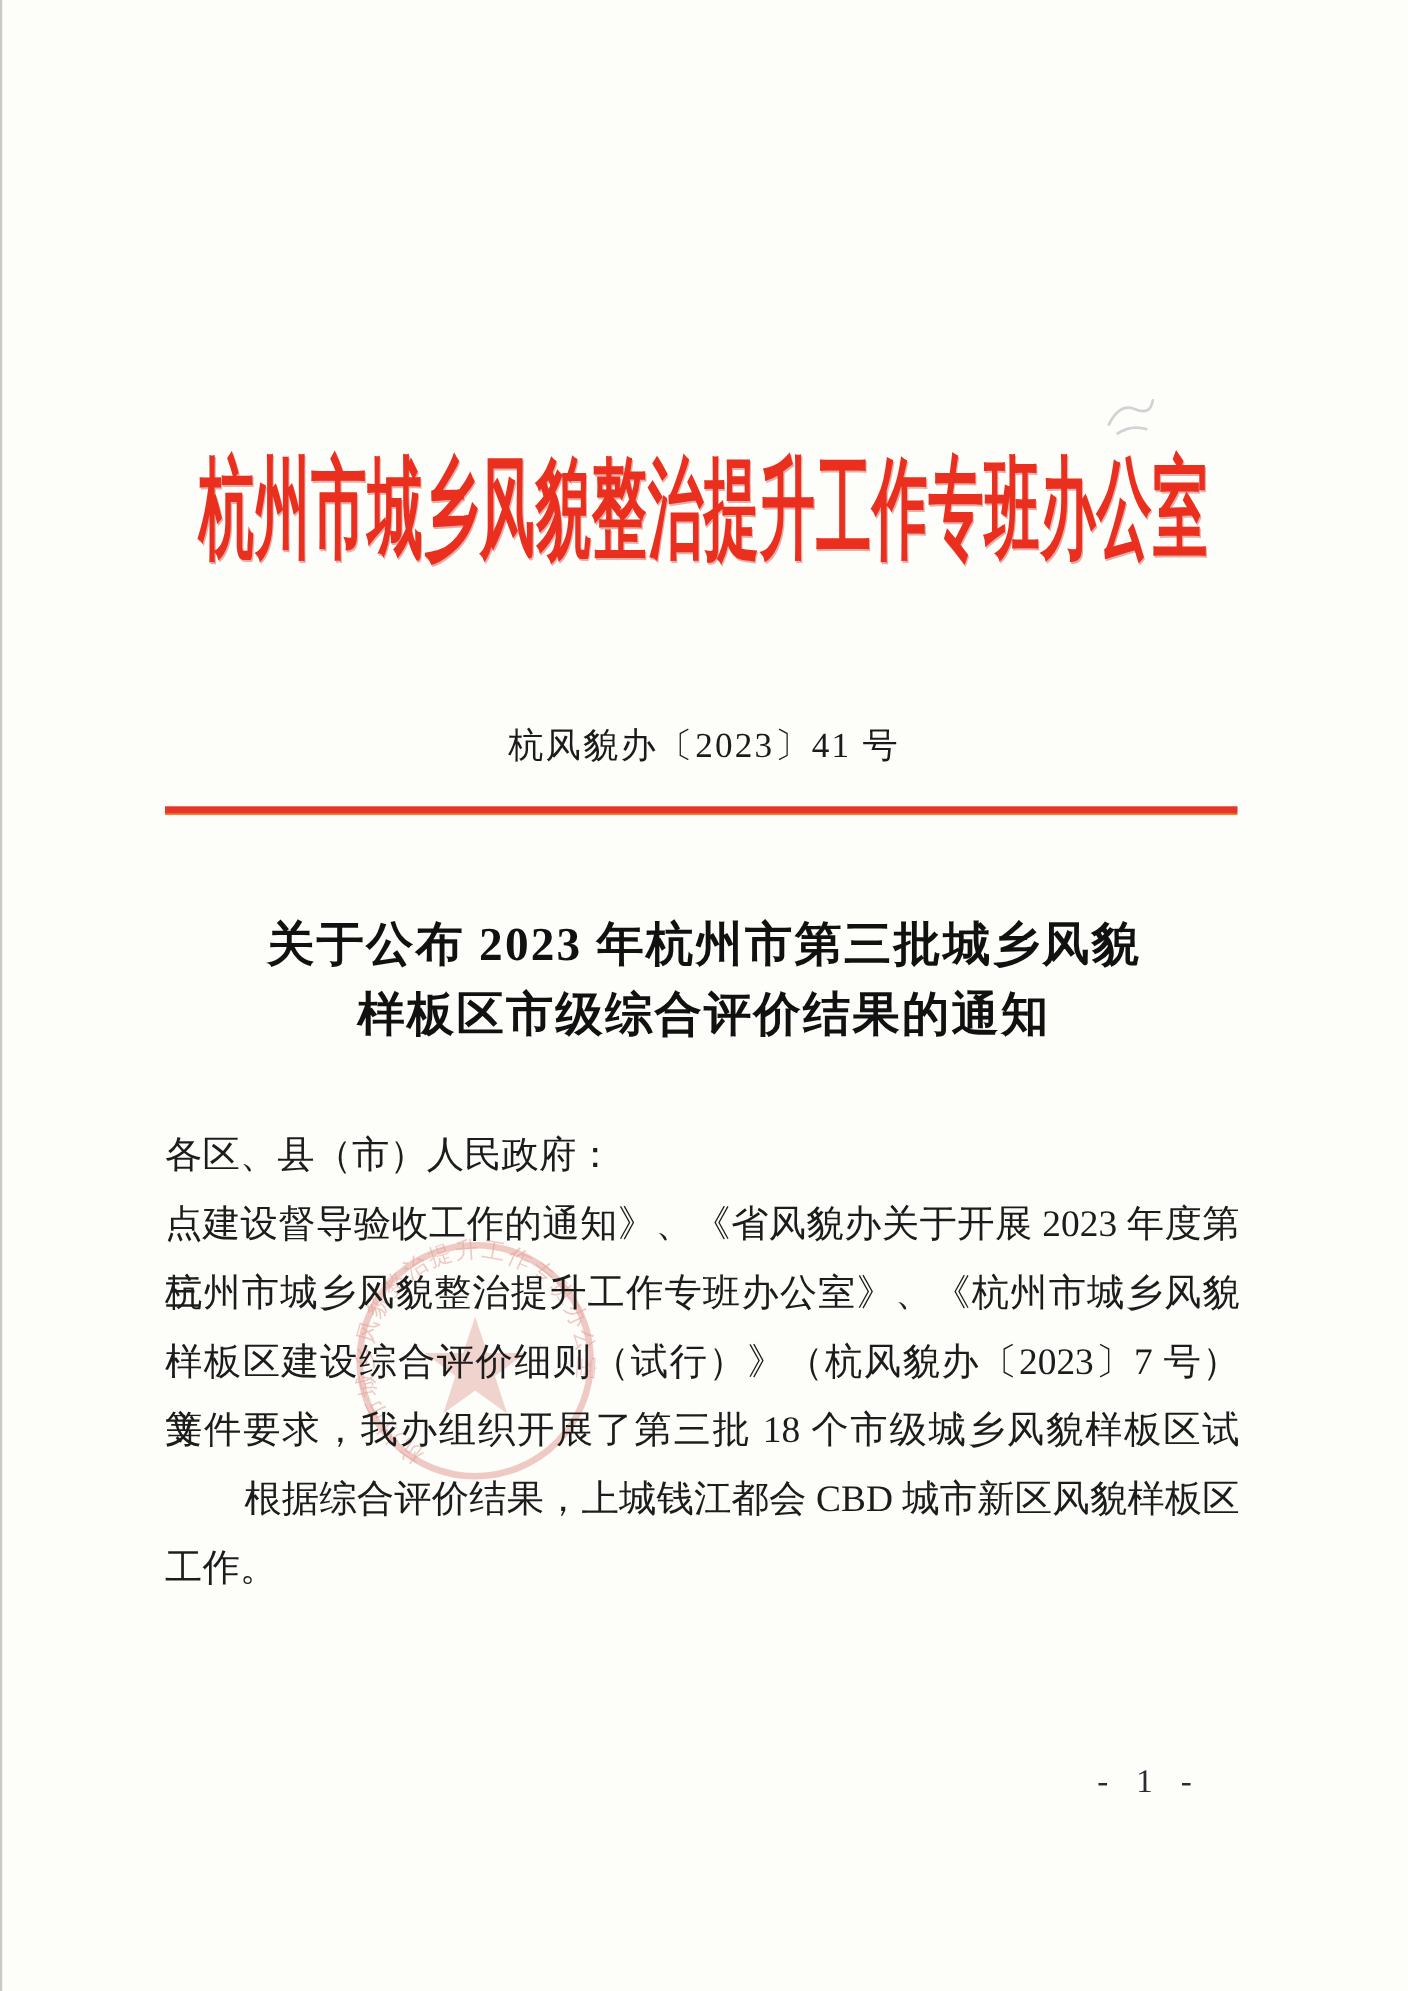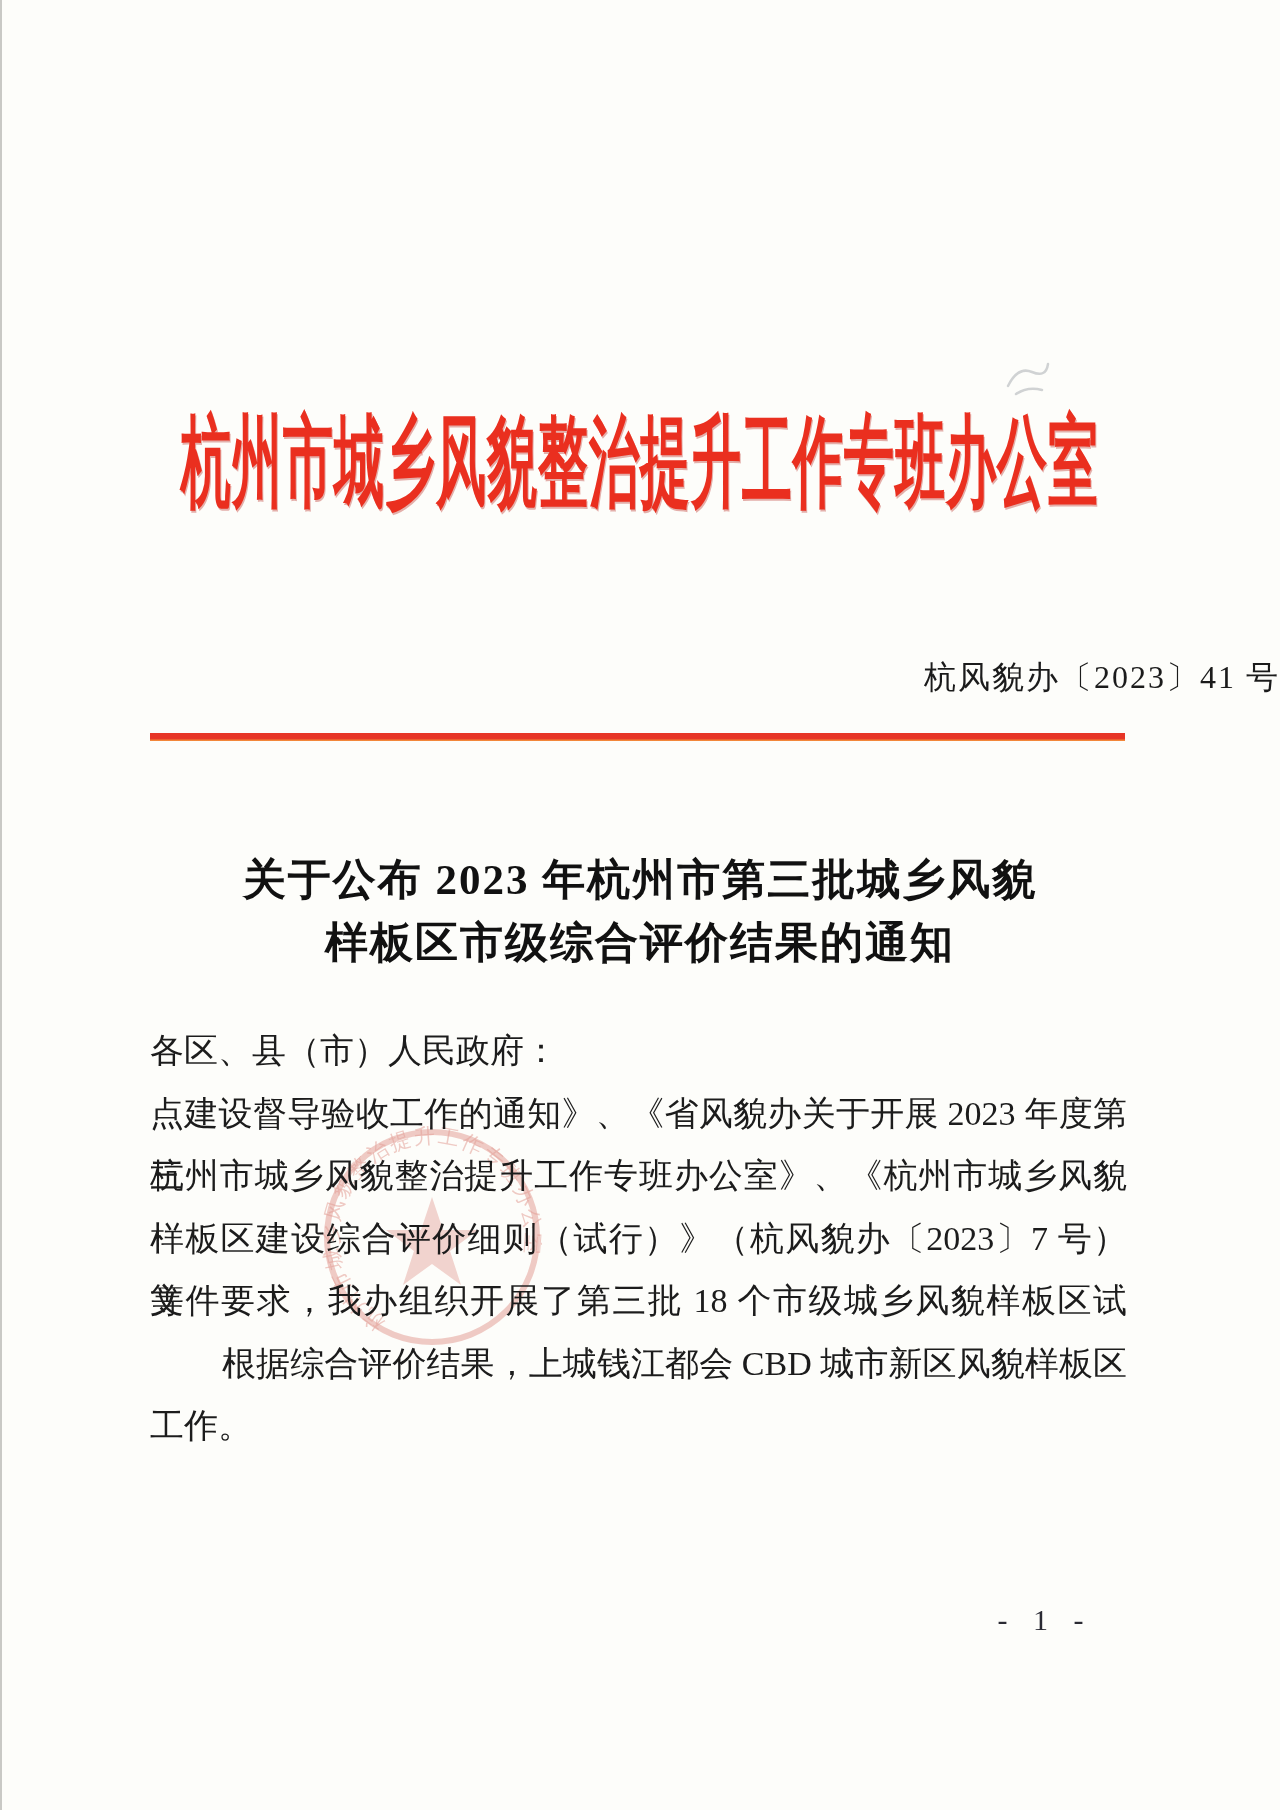--- a/index.html
+++ b/index.html
@@ -19,32 +19,32 @@
     position:absolute;left:0;top:403px;width:1280px;height:118px;
     display:flex;align-items:center;justify-content:center;
     font-size:50px;font-weight:bold;letter-spacing:1px;
     color:#ea2f1f;
     transform:scaleY(2.0);transform-origin:50% 50%;
     white-space:nowrap;
     text-shadow:1px 1px 0 rgba(180,30,20,0.35);
   }
   .doc-number{
     position:absolute;left:0;top:655px;width:1280px;
-    text-align:right;font-size:32px;line-height:44px;
+    text-align:center;font-size:32px;line-height:44px;
     letter-spacing:2px;color:#1b1b1b;white-space:nowrap;
   }
   .red-rule{
     position:absolute;left:150px;top:733px;width:975px;height:8px;
     background:linear-gradient(to bottom,#e73527 0%,#e73527 68%,#f59a3e 100%);
   }
   
   .title{
     position:absolute;left:0;top:828px;width:1280px;
     text-align:center;font-weight:bold;color:#111;
-    font-size:43px;line-height:63px;letter-spacing:2px;margin-top:20px;
+    font-size:43px;line-height:63px;letter-spacing:2px;
   }
   
   .body-text{
     position:absolute;left:150px;top:1020px;width:977px;
     font-size:34px;line-height:62.5px;color:#1c1c1c;
   }
   .line{height:62.5px;white-space:nowrap;}
   .fill{white-space:normal;text-align:justify;text-align-last:justify;}
   .indent{text-indent:72px;}
   

